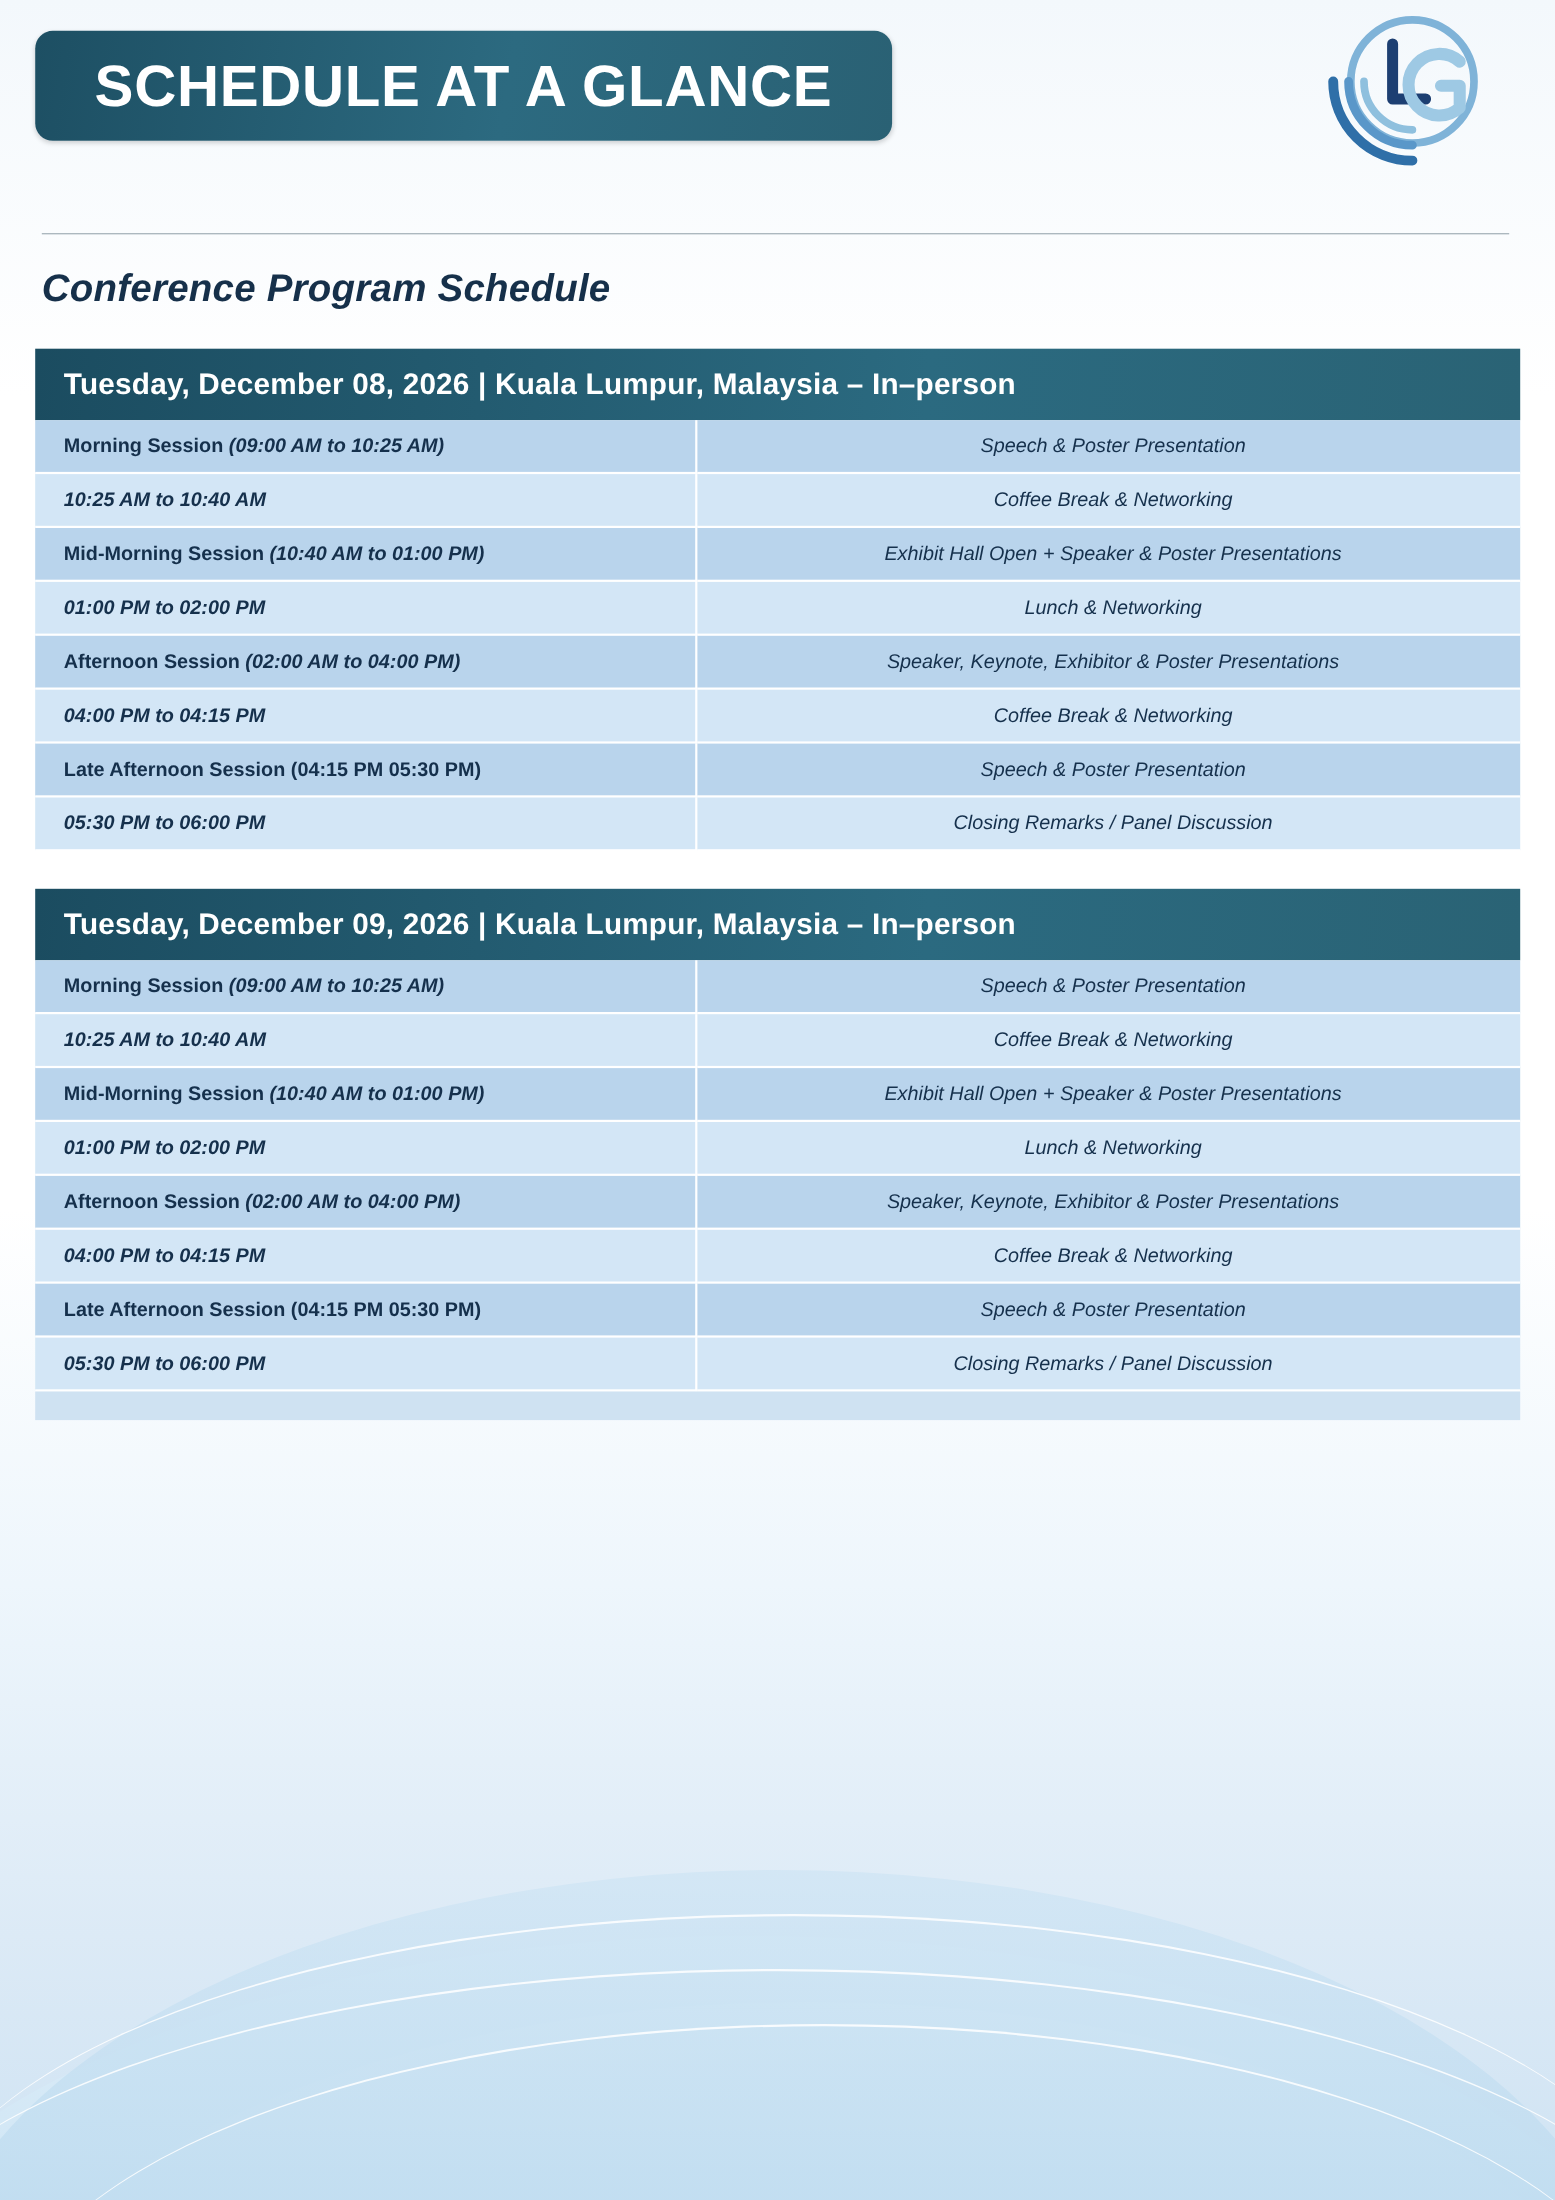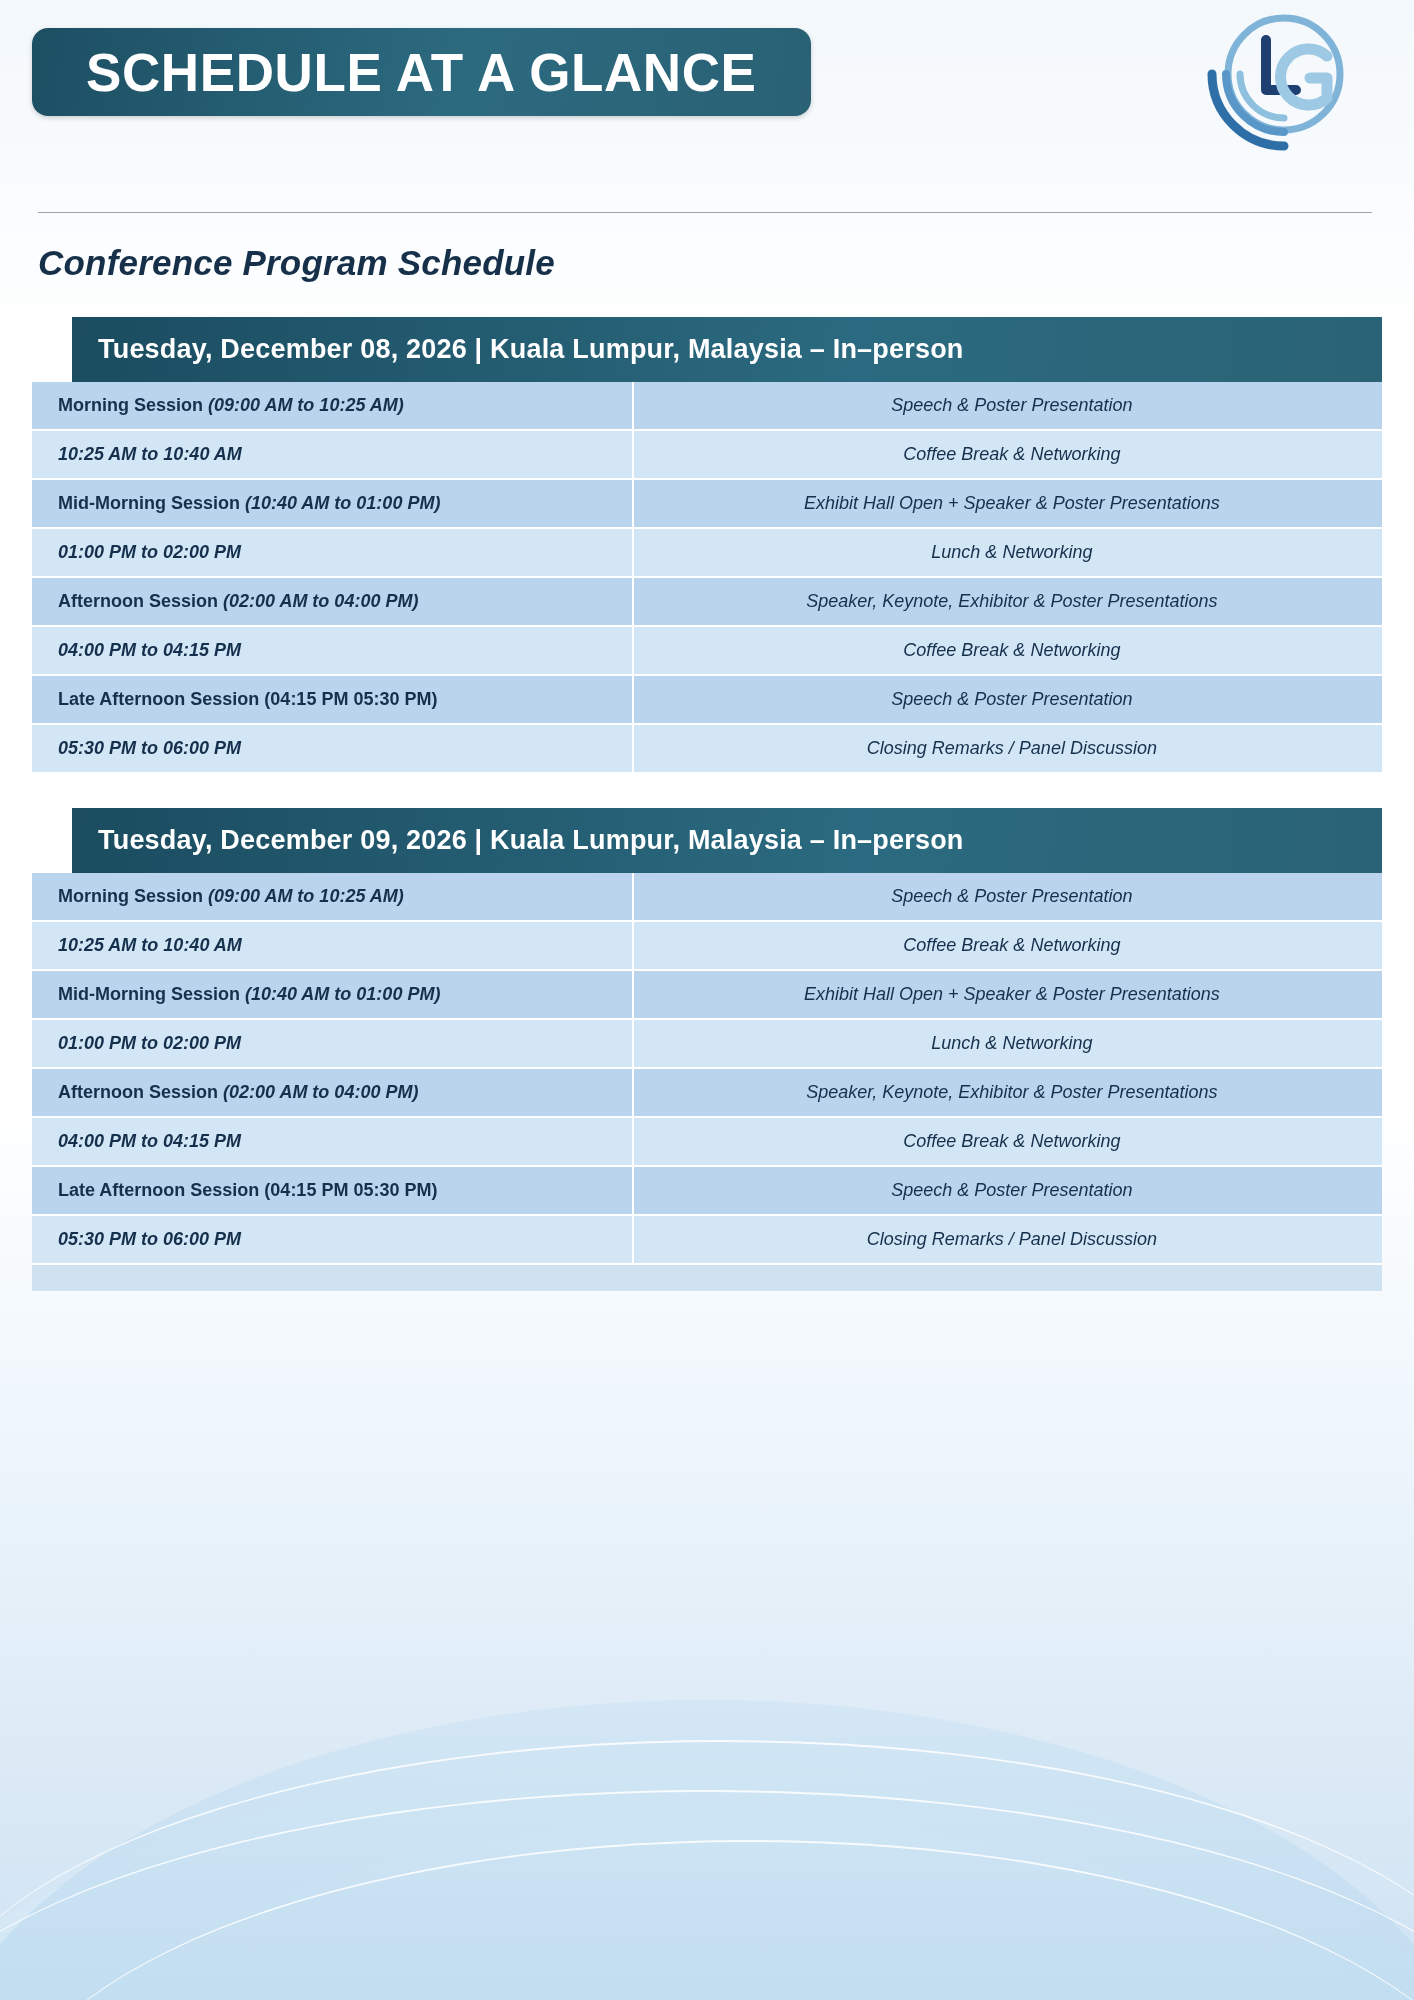--- a/index.html
+++ b/index.html
@@ -42,21 +42,21 @@
 
   
   header.top {
     position: relative;
     height: 200px;
     padding: 28px 40px 0 32px;
   }
   .title-pill {
     display: inline-flex;
     align-items: center;
-    height: 88px;
+    height: 100px;
     padding: 0 54px;
     background: linear-gradient(100deg, #1d4f63 0%, #2c6a80 55%, #2a6174 100%);
     border-radius: 16px;
     box-shadow: 0 2px 5px rgba(0,0,0,0.18);
   }
   .title-pill h1 {
     color: #ffffff;
     font-size: 53px;
     font-weight: bold;
     letter-spacing: 0.6px;
@@ -90,21 +90,20 @@
   
   .day-block { margin: 34px 32px 0 32px; }
   .day-header {
     background: linear-gradient(95deg, #1b4c60 0%, #2b6a80 60%, #2a6375 100%);
     color: #ffffff;
     font-size: 27px;
     font-weight: bold;
     padding: 17px 0 17px 26px;
     letter-spacing: 0.2px;
     white-space: nowrap;
-    margin-left: 40px;
   }
   table.sched {
     width: 100%;
     border-collapse: collapse;
     table-layout: fixed;
   }
   table.sched td {
     padding: 13px 10px 13px 26px;
     font-size: 18px;
     color: #15304c;

